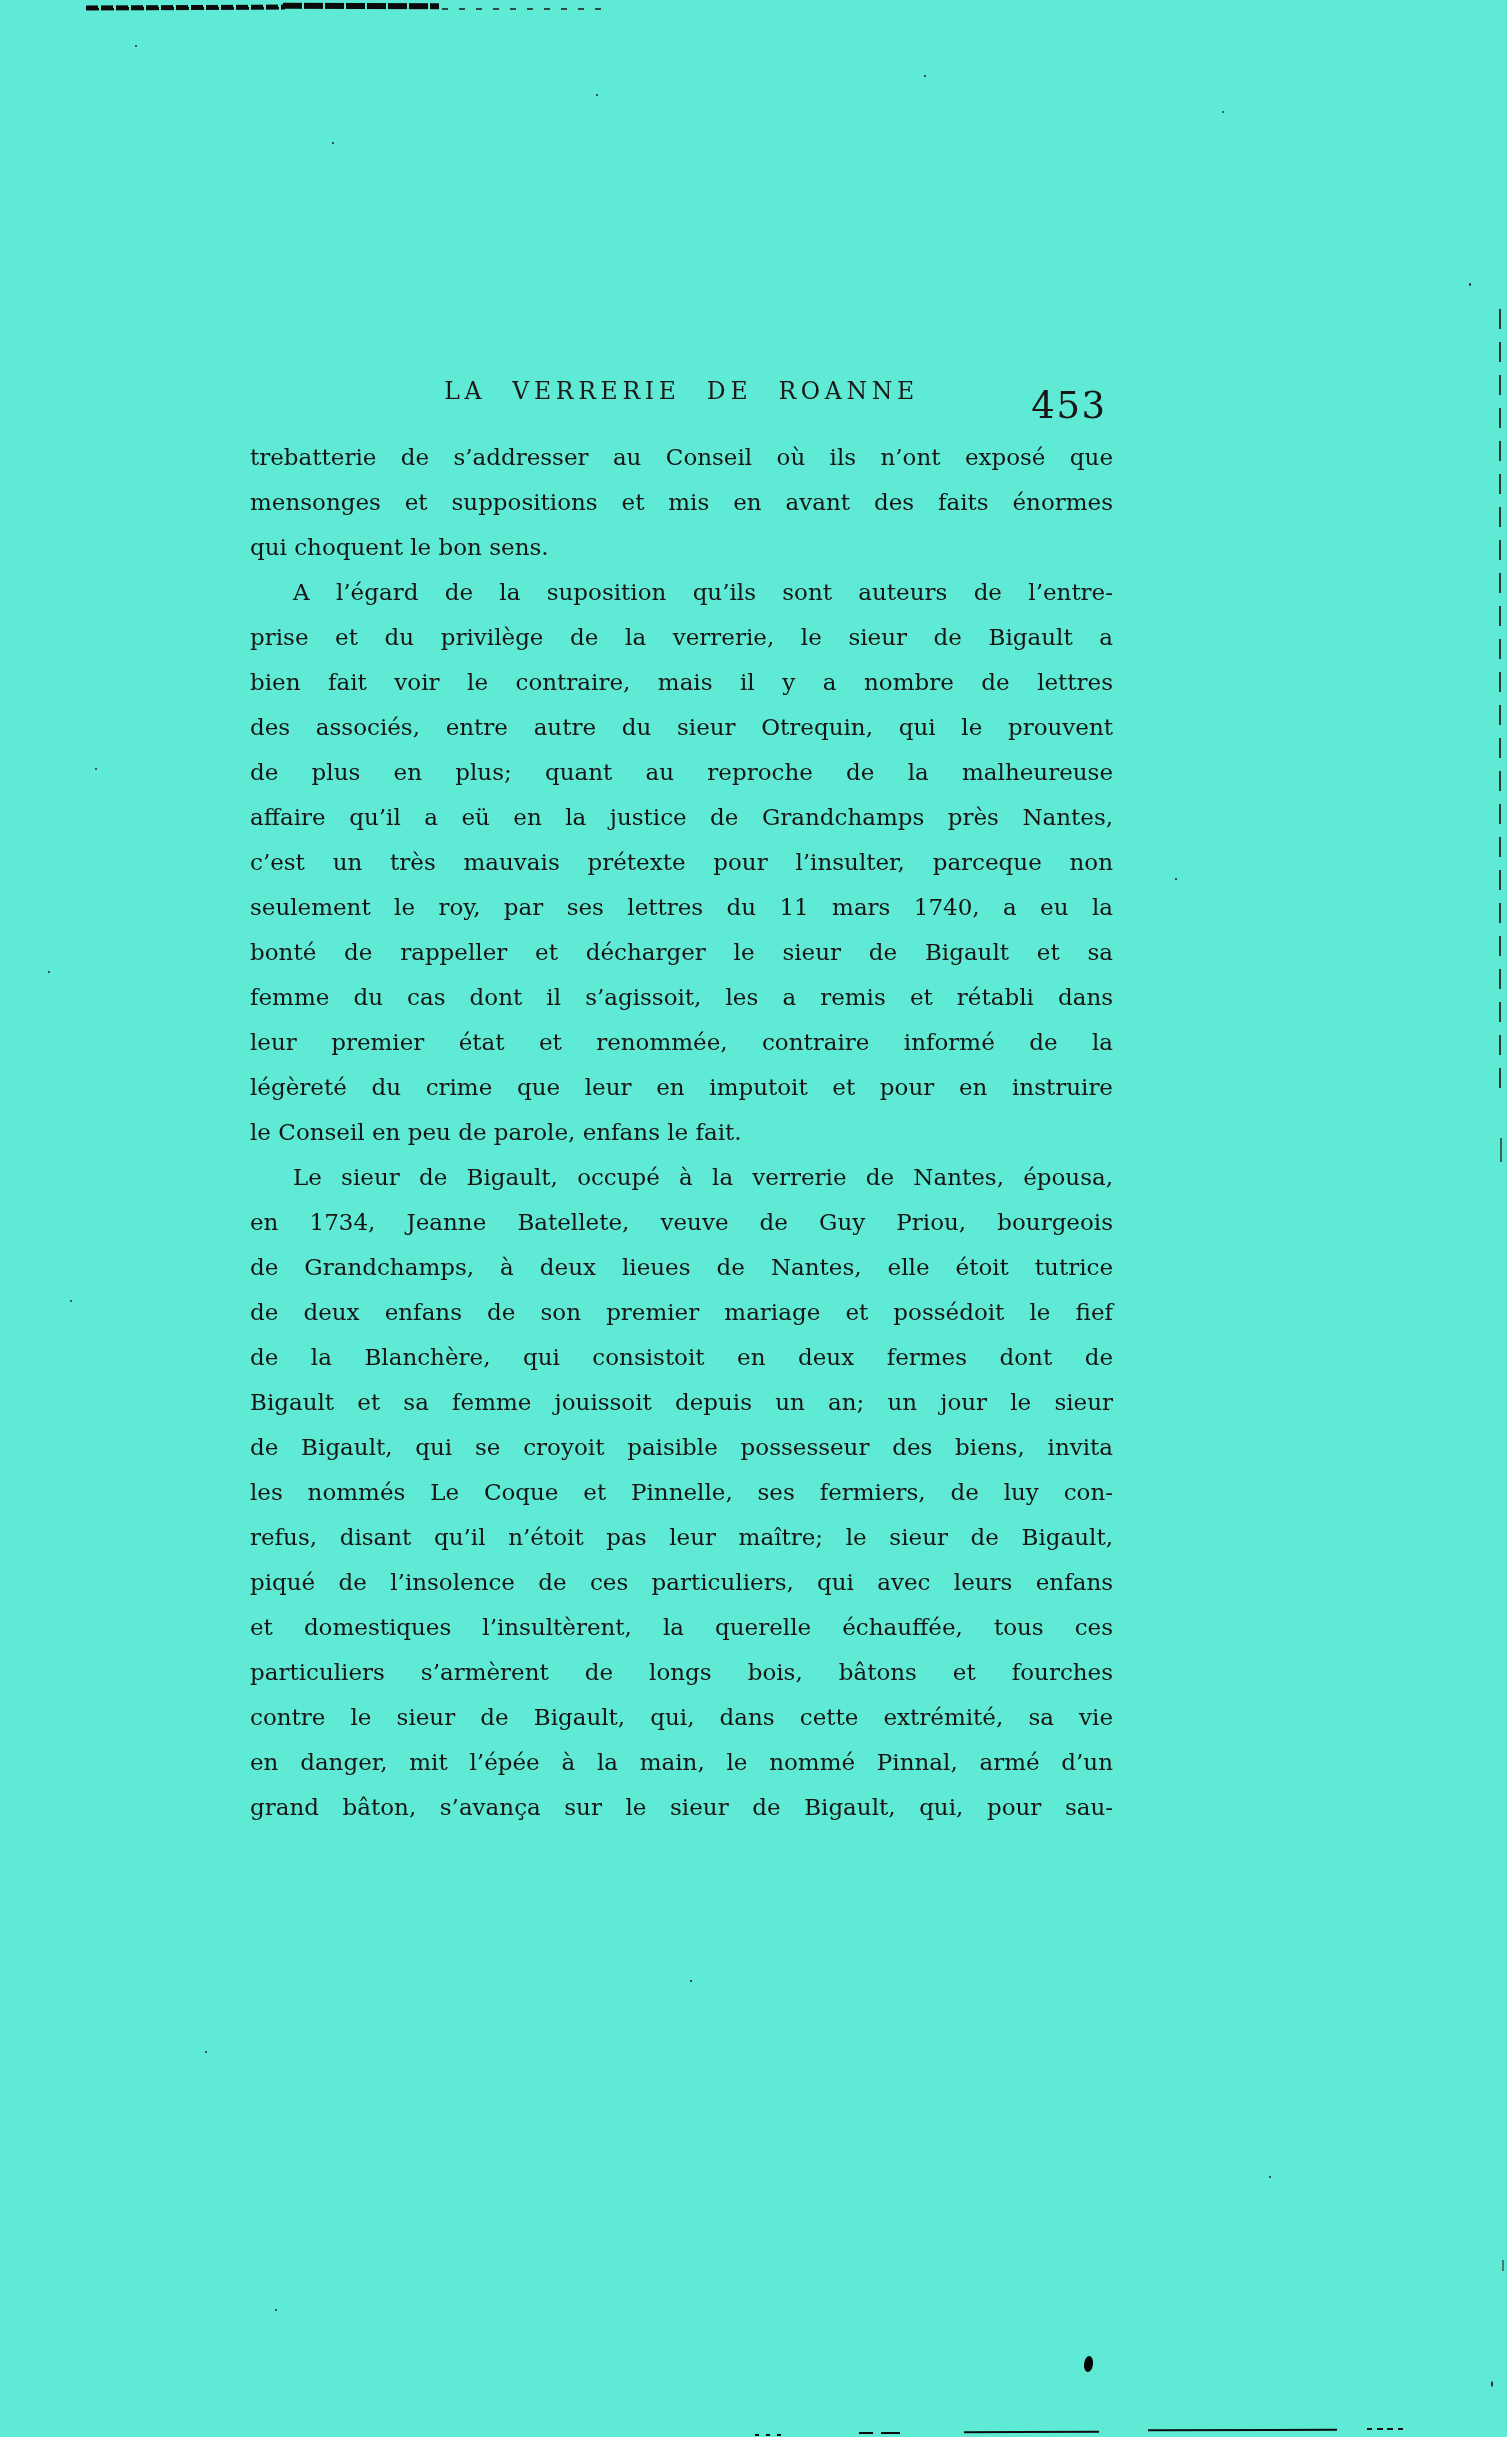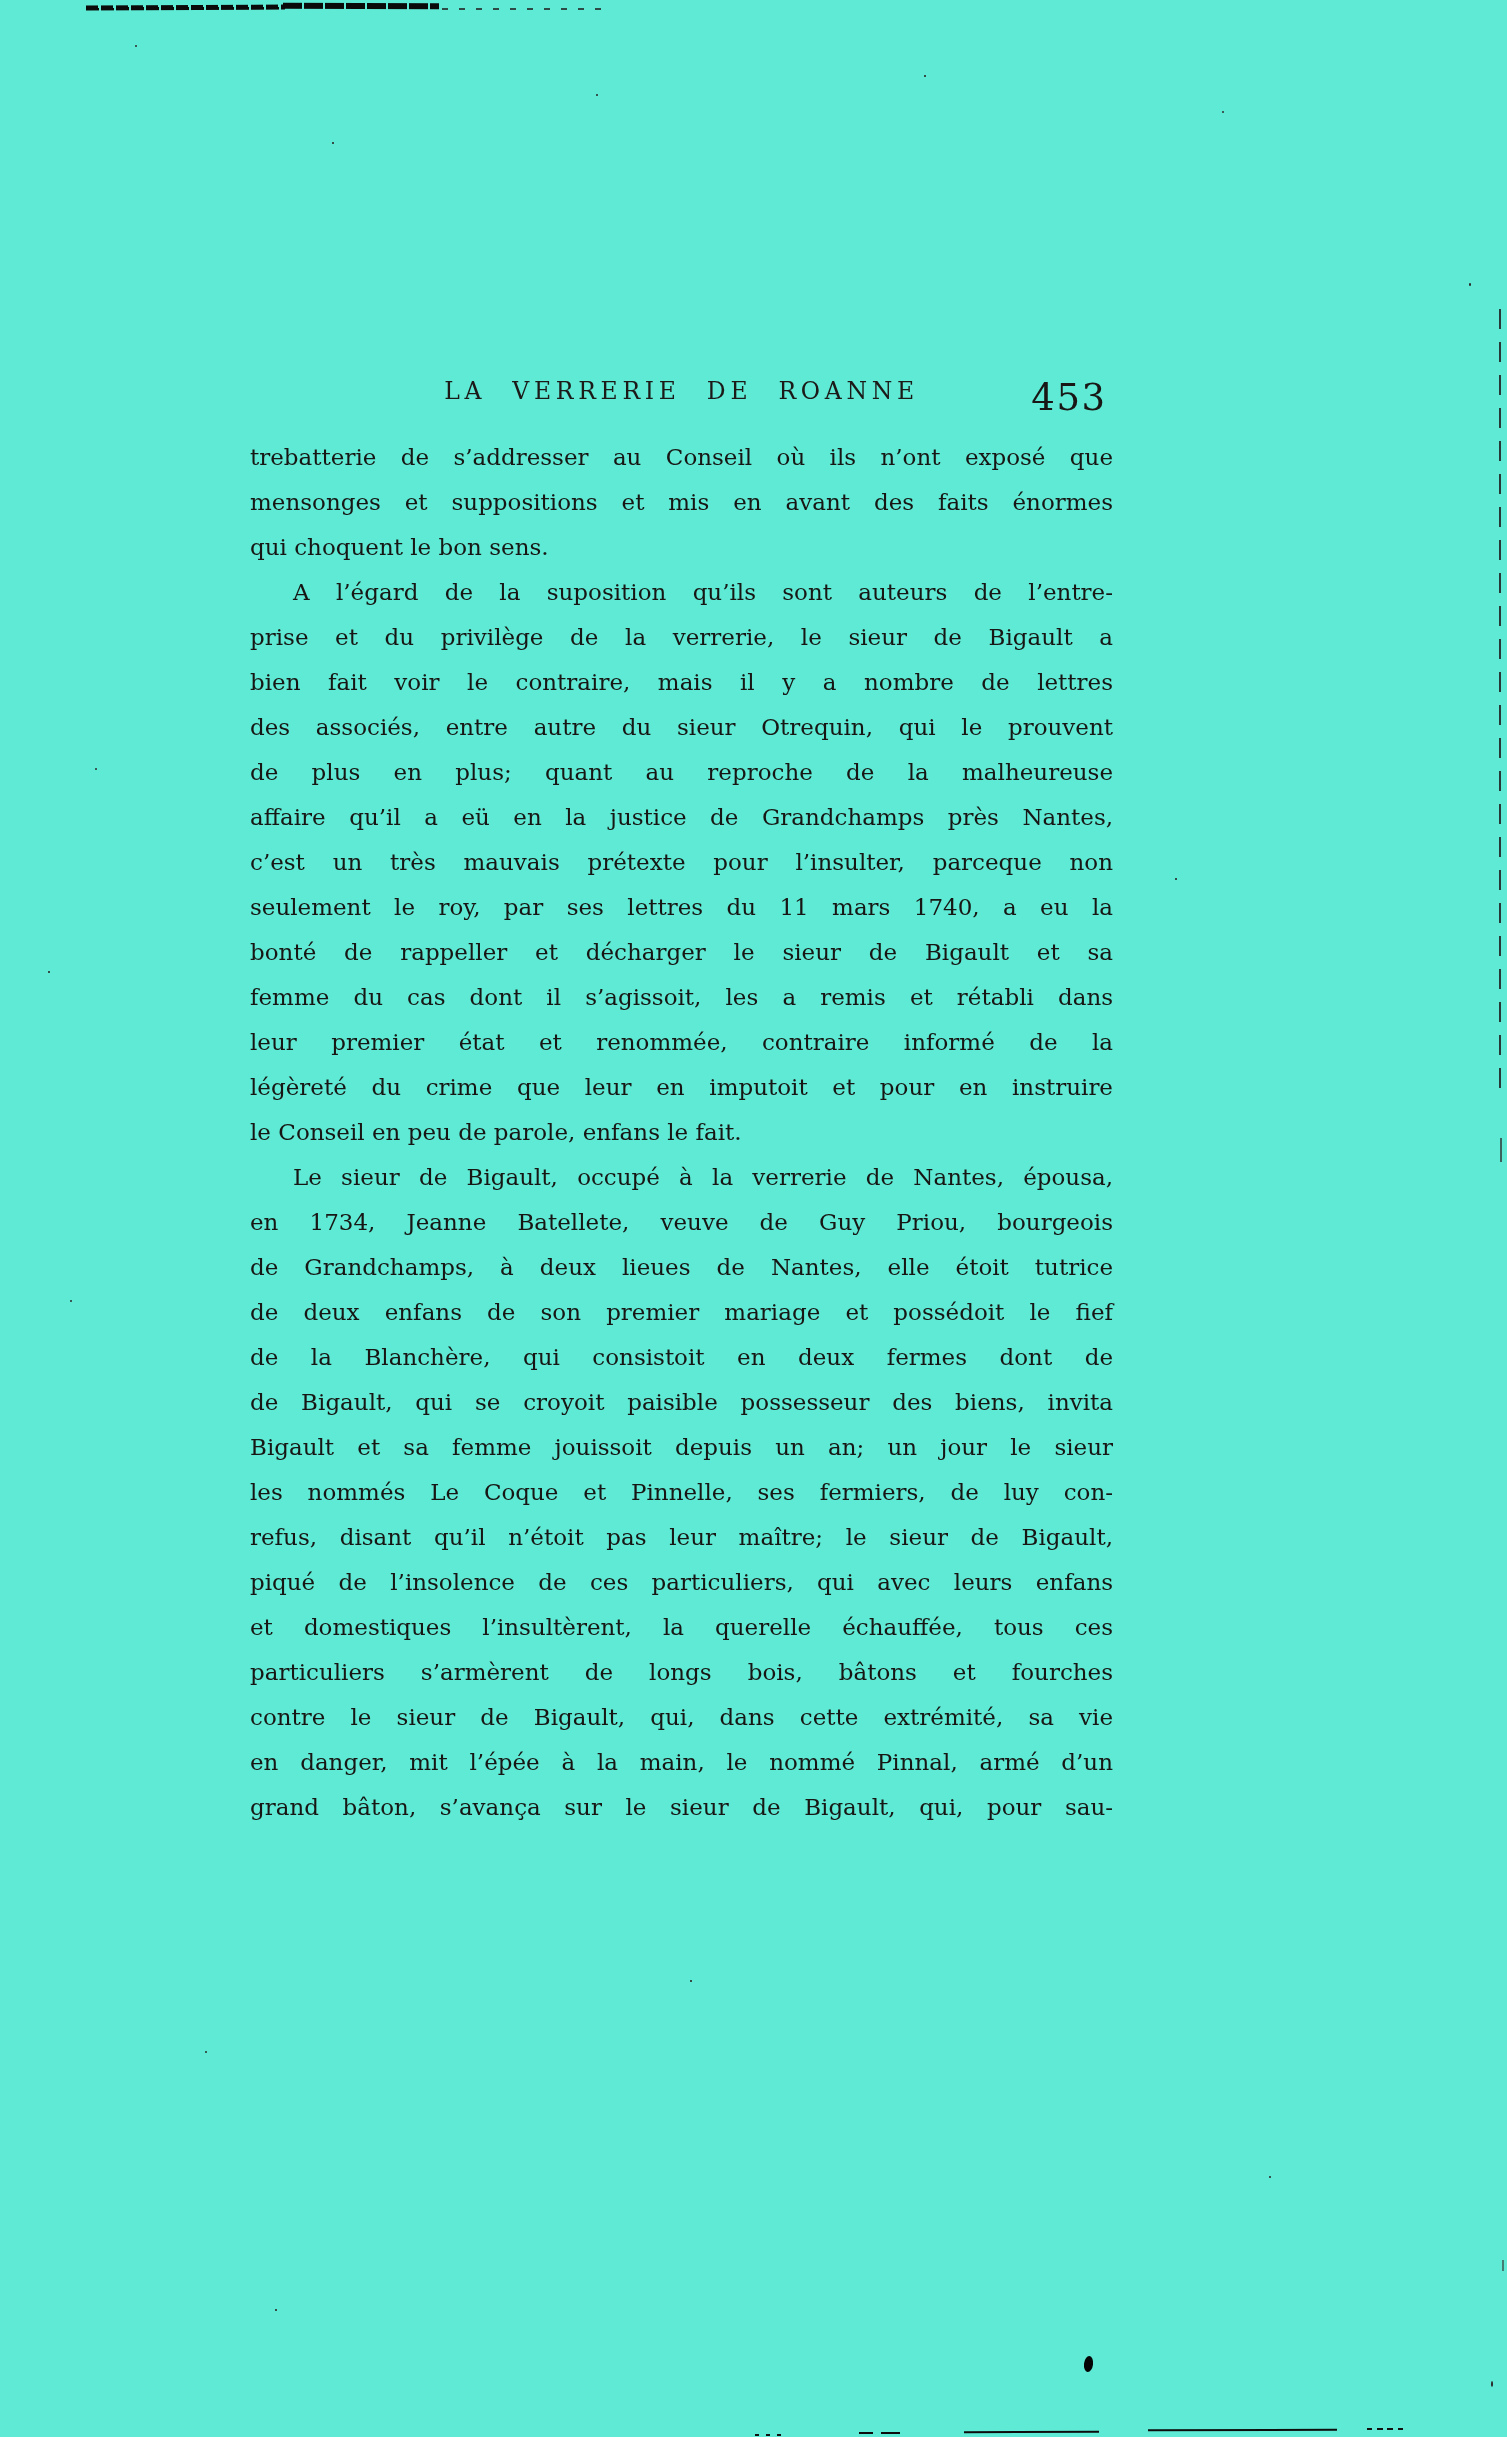--- a/index.html
+++ b/index.html
@@ -25,21 +25,21 @@
     display: block;
     text-align: center;
     padding-top: 9.4px;
     font-size: 23.5px;
     letter-spacing: 4.7px;
     word-spacing: 14px;
     color: #1b1a18;
   }
   #page-number {
     position: absolute;
-    right: 6.3px; top: 8px;
+    right: 6.3px; top: 16px;
     font-size: 37px;
     letter-spacing: 1.6px;
     color: #181715;
   }
   
   #page-body {
     position: absolute;
     left: 250px; top: 435px;
     width: 863px;
   }
@@ -125,22 +125,22 @@
         <div class="line">leur premier état et renommée, contraire informé de la</div>
         <div class="line">légèreté du crime que leur en imputoit et pour en instruire</div>
         <div class="line short">le Conseil en peu de parole, enfans le fait.</div>
       </div>
       <div class="paragraph">
         <div class="line indent">Le sieur de Bigault, occupé à la verrerie de Nantes, épousa,</div>
         <div class="line">en 1734, Jeanne Batellete, veuve de Guy Priou, bourgeois</div>
         <div class="line">de Grandchamps, à deux lieues de Nantes, elle étoit tutrice</div>
         <div class="line">de deux enfans de son premier mariage et possédoit le fief</div>
         <div class="line">de la Blanchère, qui consistoit en deux fermes dont de</div>
+        <div class="line">Bigault et sa femme jouissoit depuis un an; un jour le sieur</div>
         <div class="line">de Bigault, qui se croyoit paisible possesseur des biens, invita</div>
-        <div class="line">Bigault et sa femme jouissoit depuis un an; un jour le sieur</div>
         <div class="line">les nommés Le Coque et Pinnelle, ses fermiers, de luy con-</div>
         <div class="line">refus, disant qu’il n’étoit pas leur maître; le sieur de Bigault,</div>
         <div class="line">piqué de l’insolence de ces particuliers, qui avec leurs enfans</div>
         <div class="line">et domestiques l’insultèrent, la querelle échauffée, tous ces</div>
         <div class="line">particuliers s’armèrent de longs bois, bâtons et fourches</div>
         <div class="line">contre le sieur de Bigault, qui, dans cette extrémité, sa vie</div>
         <div class="line">en danger, mit l’épée à la main, le nommé Pinnal, armé d’un</div>
         <div class="line">grand bâton, s’avança sur le sieur de Bigault, qui, pour sau-</div>
       </div>
     </div>

